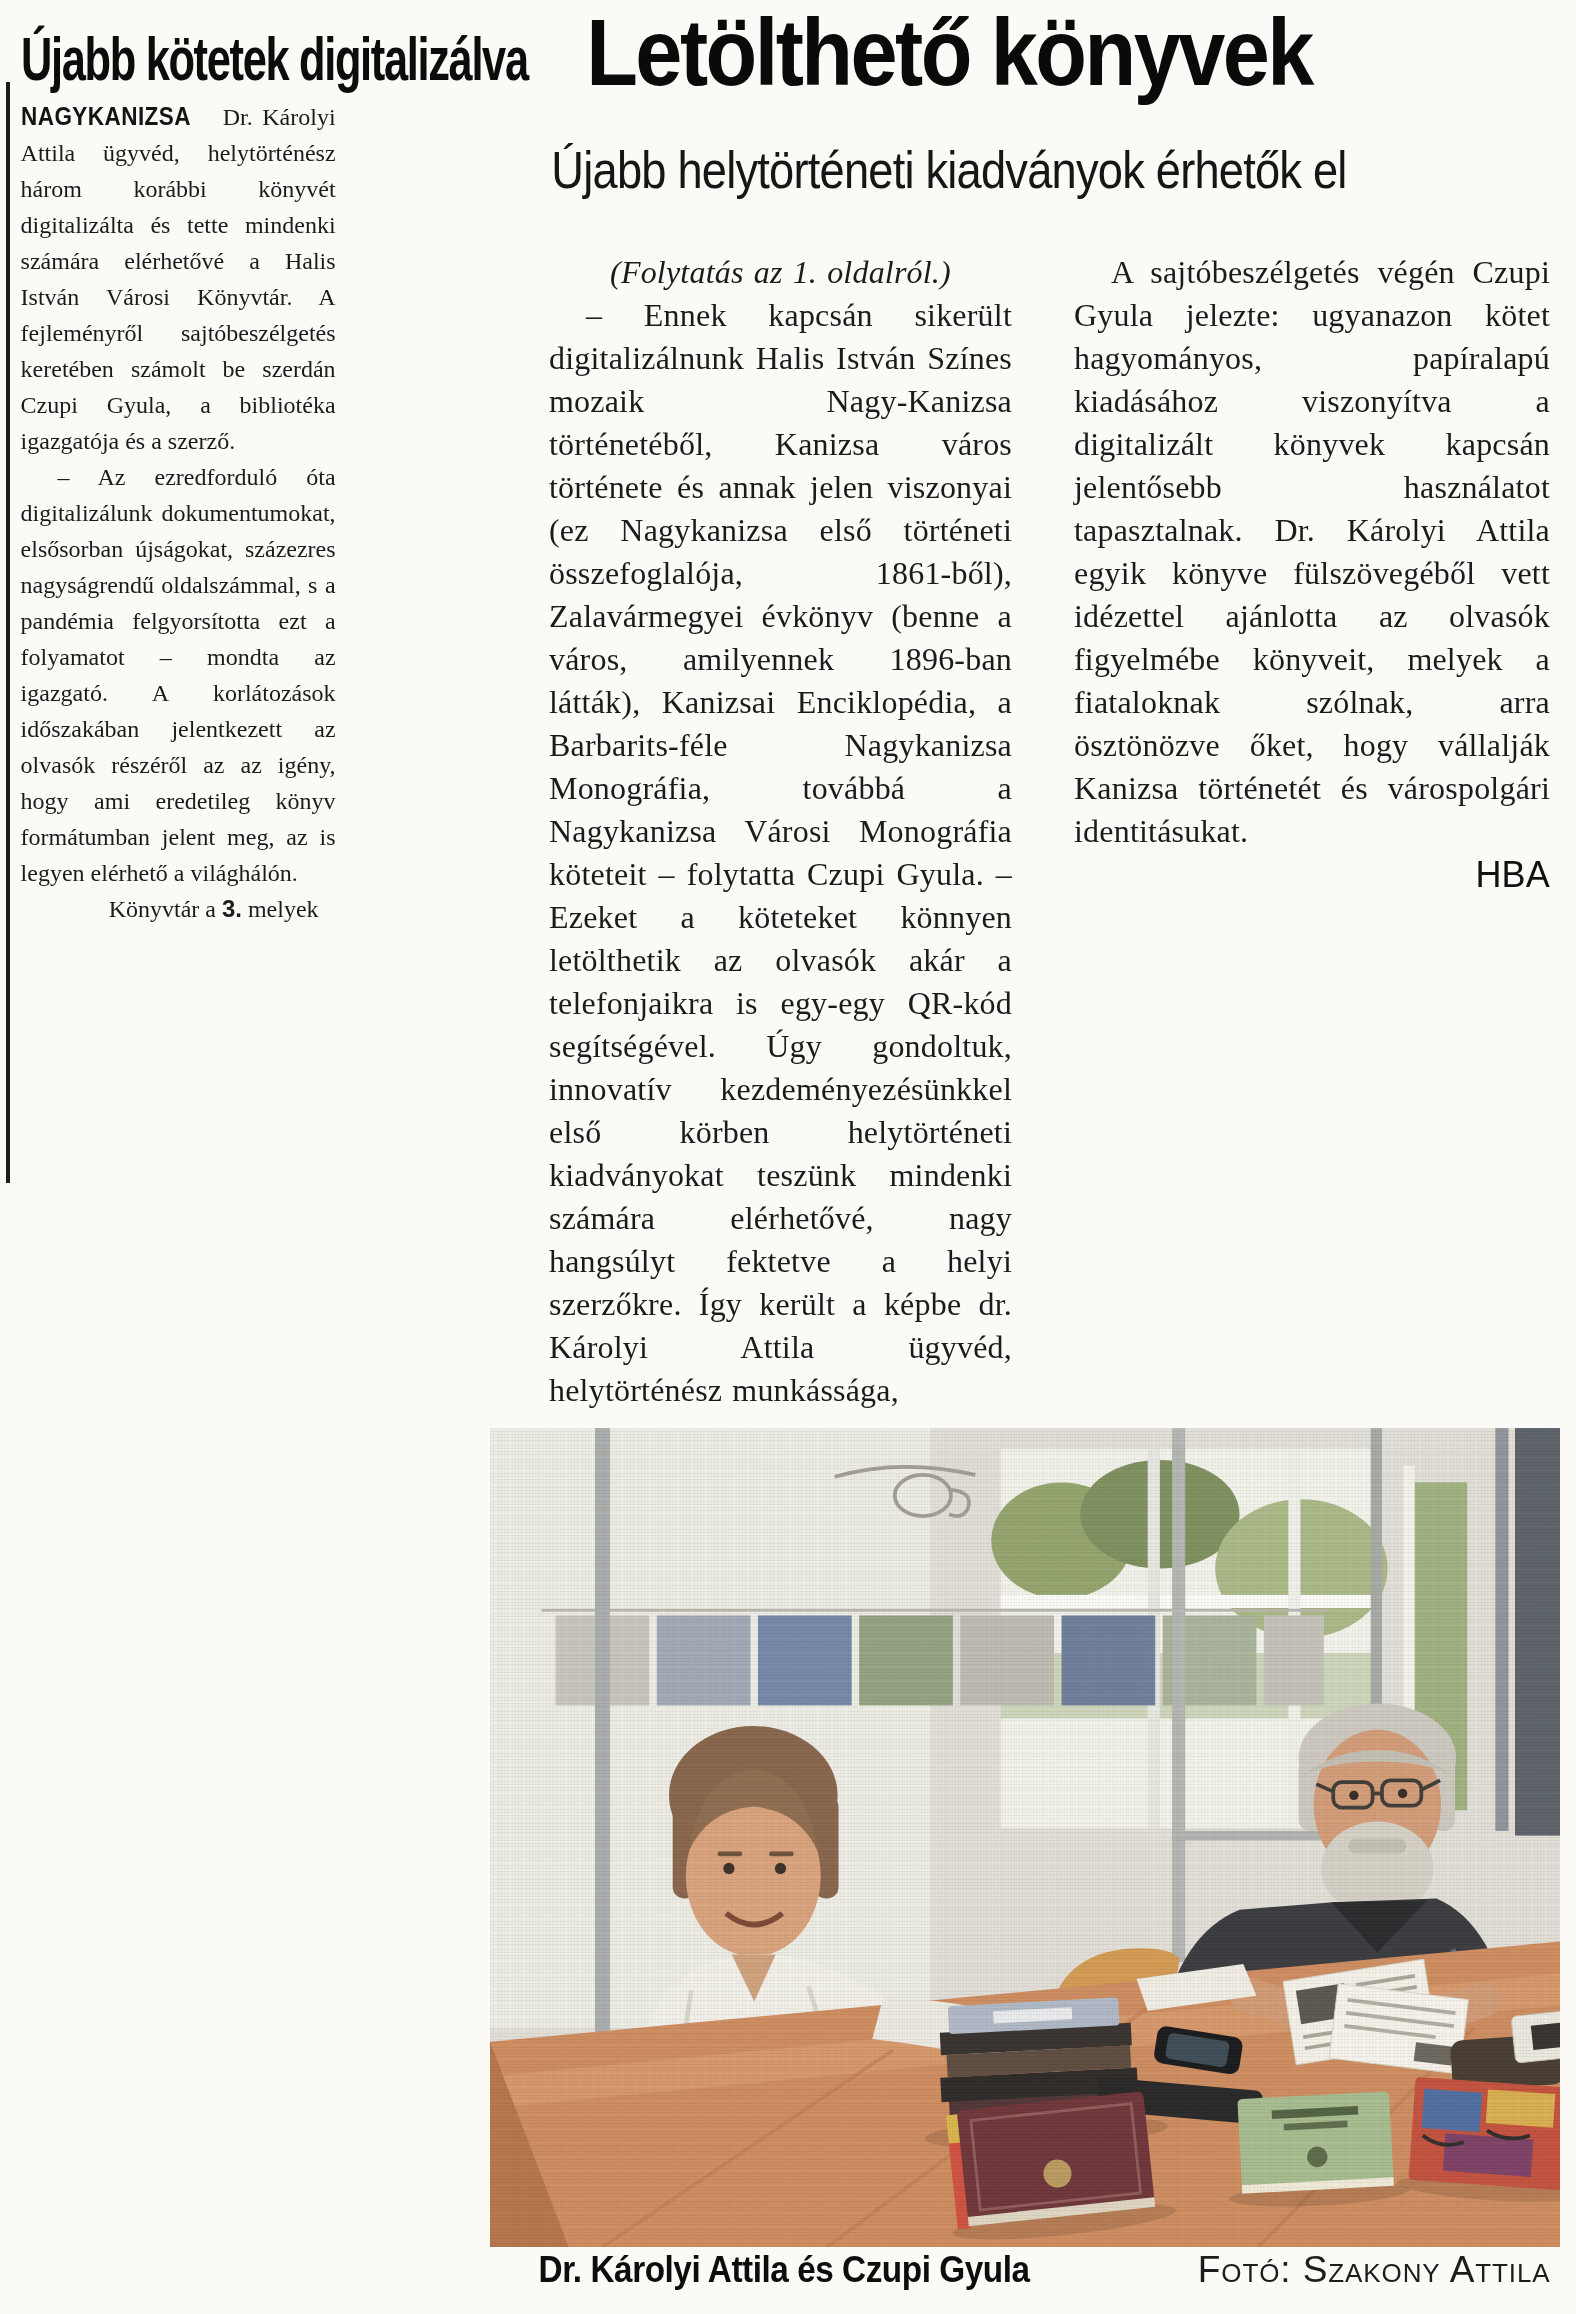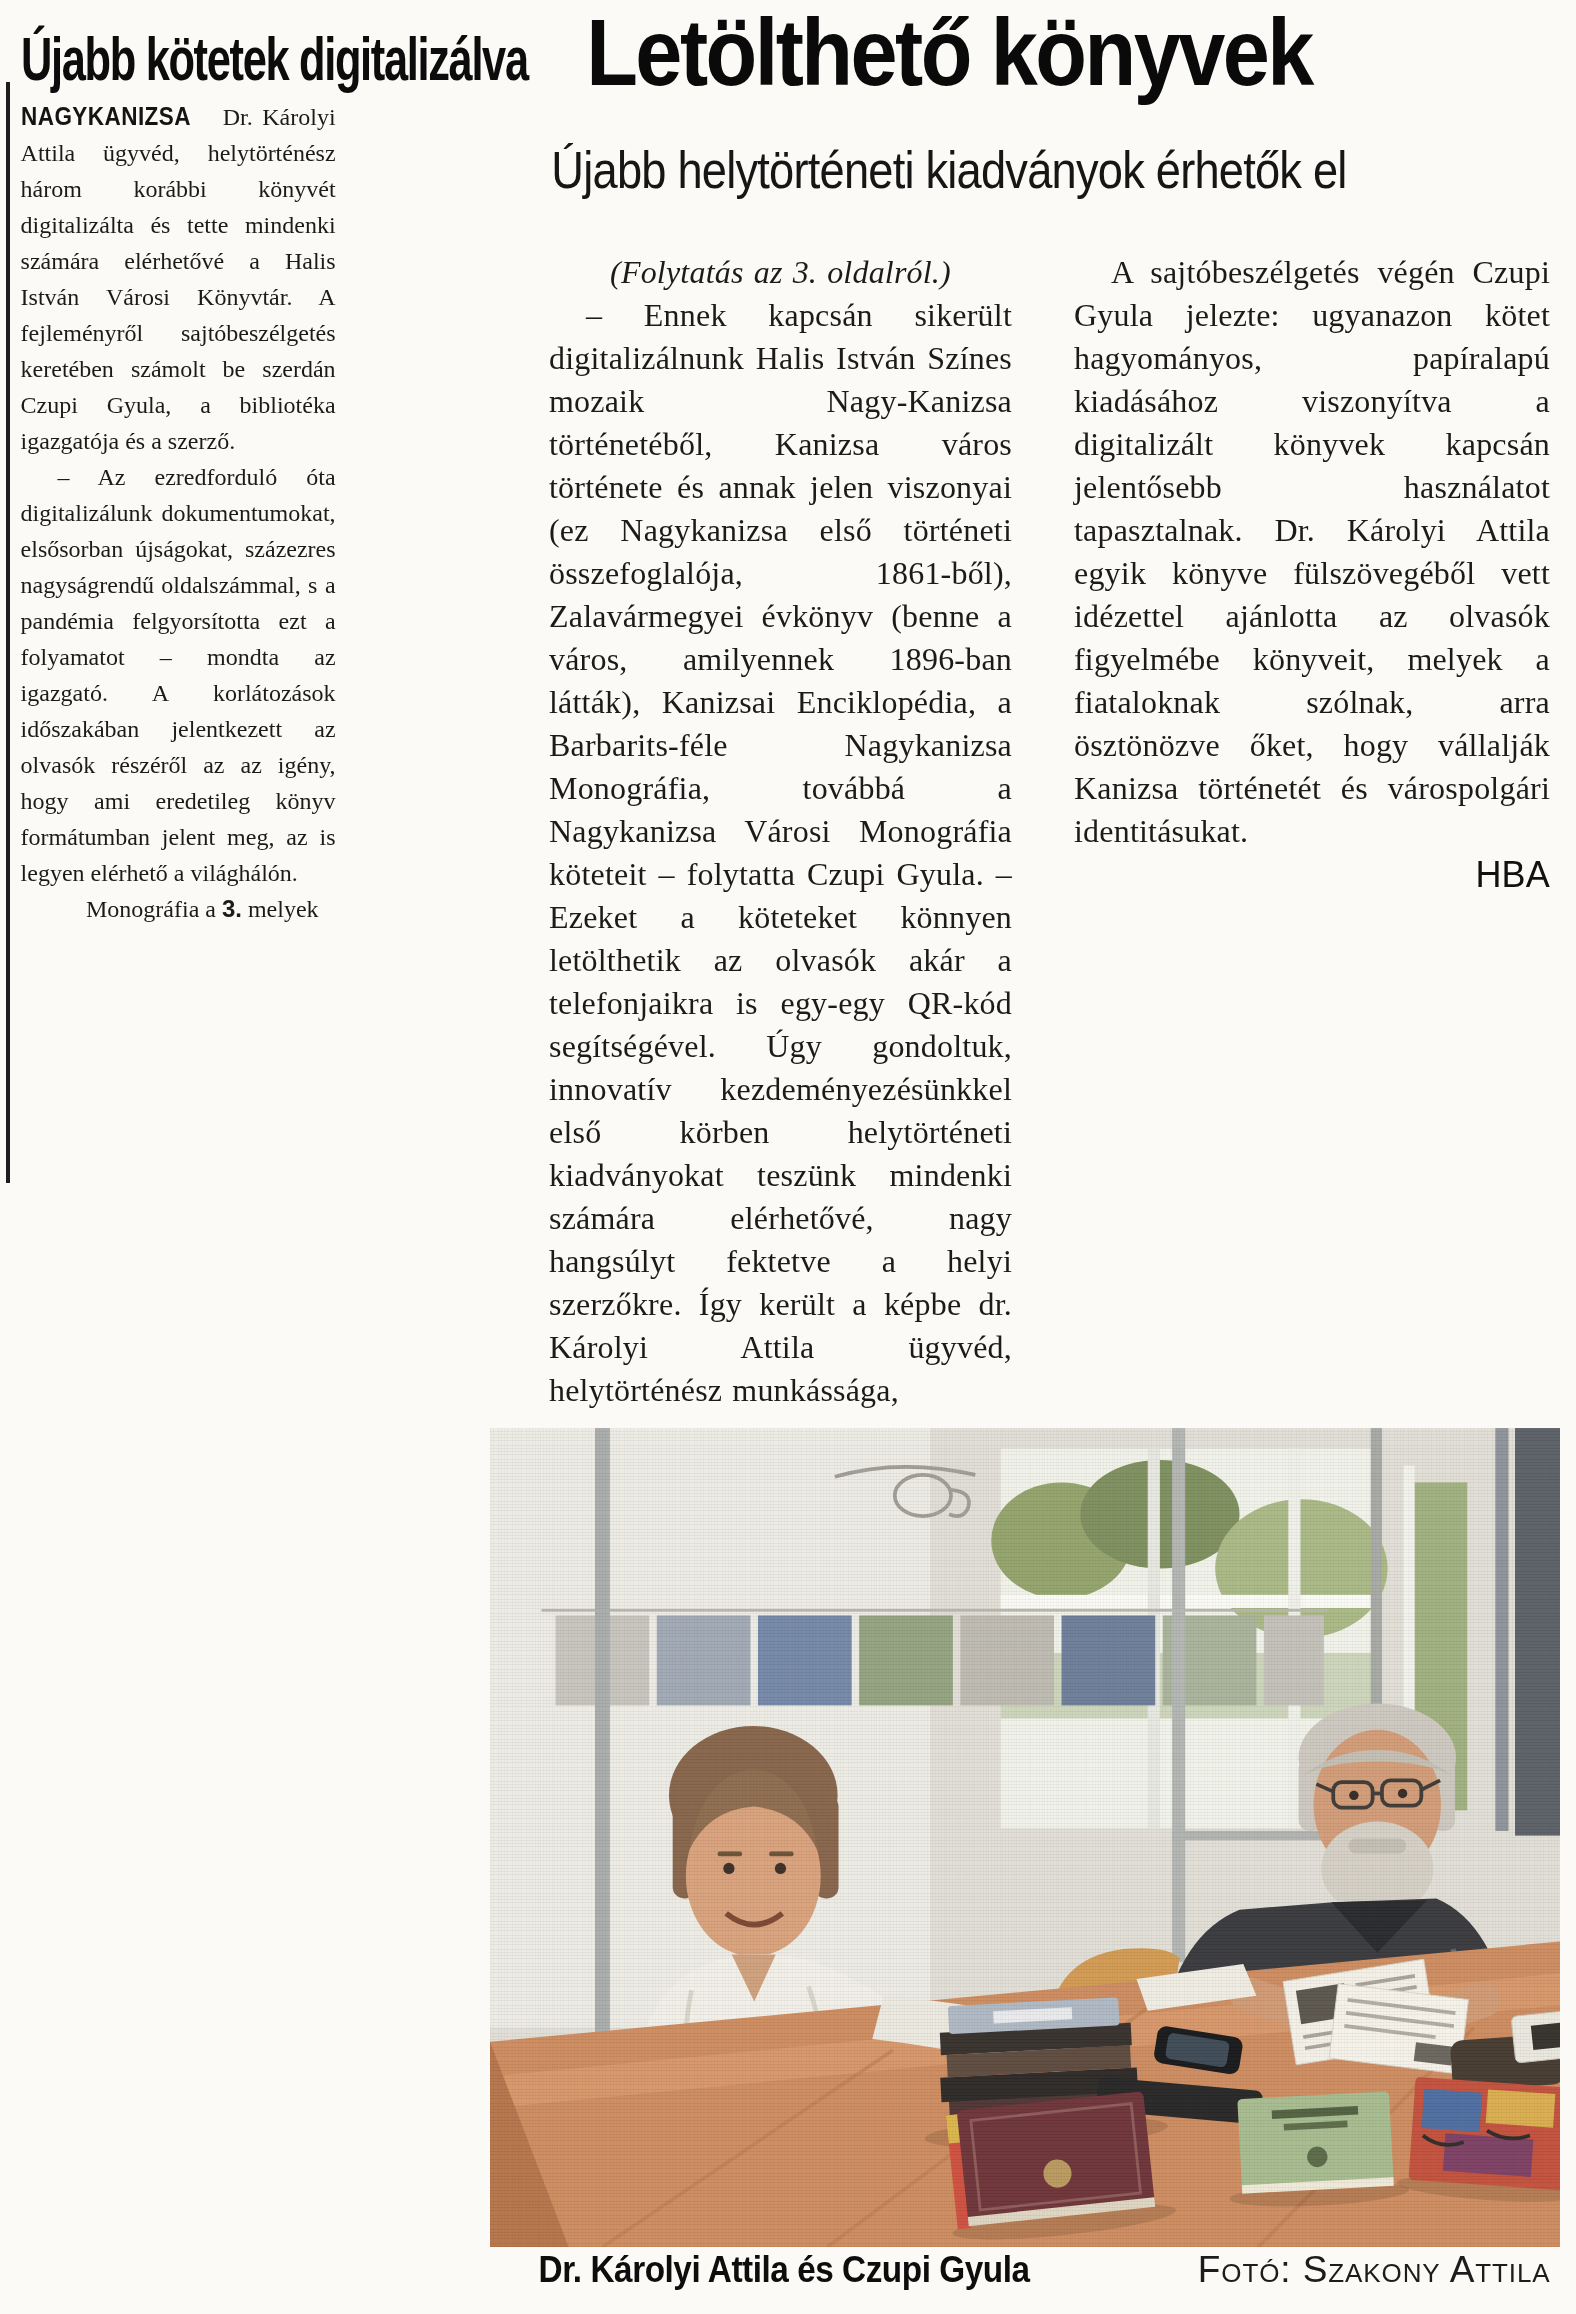--- a/index.html
+++ b/index.html
@@ -107,31 +107,31 @@
 
 <div class="page">
 
   <div class="vrule"></div>
 
   <div class="left-col">
     <h1 class="left-headline">Újabb kötetek digitalizálva</h1>
     <div class="left-body">
       <p><span class="lead-in">NAGYKANIZSA</span> <span>Dr. Károlyi Attila ügyvéd, helytörténész három korábbi könyvét digitalizálta és tette mindenki számára elérhetővé a Halis István Városi Könyvtár. A fejleményről sajtóbeszélgetés keretében számolt be szerdán Czupi Gyula, a bibliotéka igazgatója és a szerző.</span></p>
       <p class="p-indent">– Az ezredforduló óta digitalizálunk dokumentumokat, elsősorban újságokat, százezres nagyságrendű oldalszámmal, s a pandémia felgyorsította ezt a folyamatot – mondta az igazgató. A korlátozások időszakában jelentkezett az olvasók részéről az az igény, hogy ami eredetileg könyv formátumban jelent meg, az is legyen elérhető a világhálón.</p>
-      <p class="continuation"><span>Monográfia a</span> <span class="pg">3.</span> <span>melyek</span></p>
+      <p class="continuation"><span>Könyvtár a</span> <span class="pg">3.</span> <span>melyek</span></p>
     </div>
   </div>
 
   <div class="main-header">
     <h1 class="main-title">Letölthető könyvek</h1>
     <h2 class="main-subtitle">Újabb helytörténeti kiadványok érhetők el</h2>
   </div>
 
   <div class="body-col col-mid">
-    <p class="intro-note">(Folytatás az 3. oldalról.)</p>
+    <p class="intro-note">(Folytatás az 1. oldalról.)</p>
     <p class="p-indent">– Ennek kapcsán sikerült digitalizálnunk Halis István Színes mozaik Nagy-Kanizsa történetéből, Kanizsa város története és annak jelen viszonyai (ez Nagykanizsa első történeti összefoglalója, 1861-ből), Zalavármegyei évkönyv (benne a város, amilyennek 1896-ban látták), Kanizsai Enciklopédia, a Barbarits-féle Nagykanizsa Monográfia, továbbá a Nagykanizsa Városi Monográfia köteteit – folytatta Czupi Gyula. – Ezeket a köteteket könnyen letölthetik az olvasók akár a telefonjaikra is egy-egy QR-kód segítségével. Úgy gondoltuk, innovatív kezdeményezésünkkel első körben helytörténeti kiadványokat teszünk mindenki számára elérhetővé, nagy hangsúlyt fektetve a helyi szerzőkre. Így került a képbe dr. Károlyi Attila ügyvéd, helytörténész munkássága,</p>
   </div>
 
   <div class="body-col col-right">
     <p class="p-indent">A sajtóbeszélgetés végén Czupi Gyula jelezte: ugyanazon kötet hagyományos, papíralapú kiadásához viszonyítva a digitalizált könyvek kapcsán jelentősebb használatot tapasztalnak. Dr. Károlyi Attila egyik könyve fülszövegéből vett idézettel ajánlotta az olvasók figyelmébe könyveit, melyek a fiataloknak szólnak, arra ösztönözve őket, hogy vállalják Kanizsa történetét és várospolgári identitásukat.</p>
     <p class="byline">HBA</p>
   </div>
 
   <div class="photo-frame">
     <svg width="1070" height="819" viewBox="0 0 1142 874" xmlns="http://www.w3.org/2000/svg">

